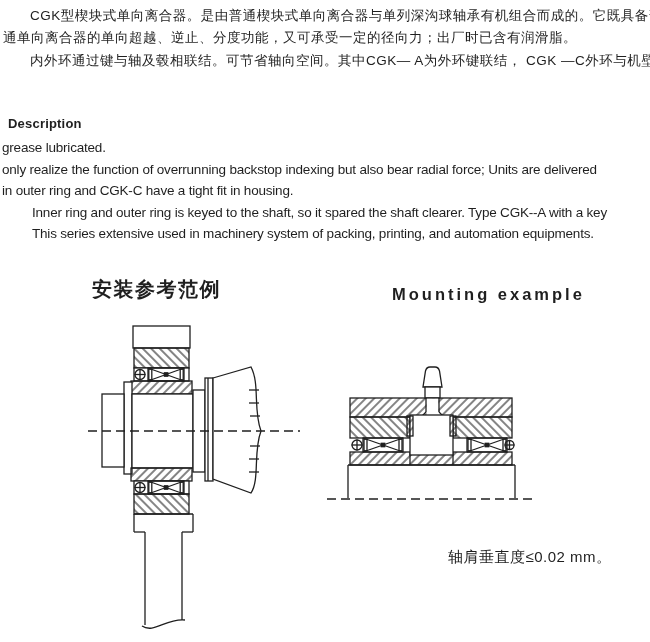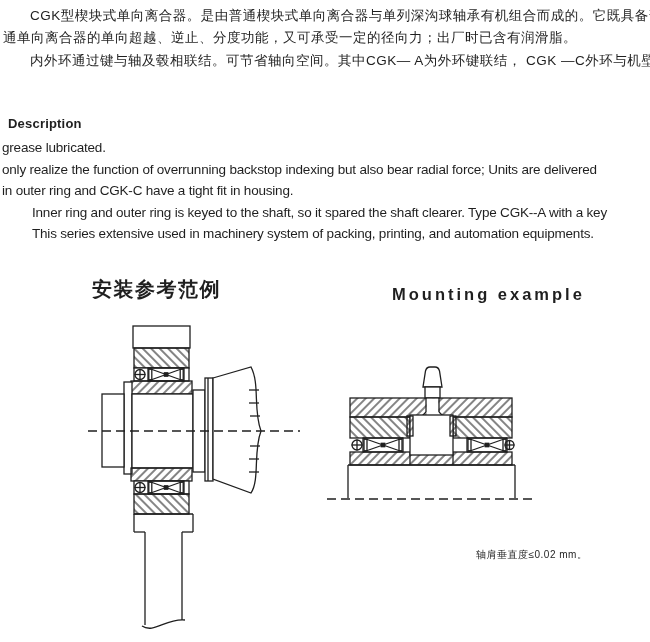--- a/index.html
+++ b/index.html
@@ -11,21 +11,21 @@
   .ind-cn{padding-left:27px;}
   .desc-h{position:absolute;top:116px;left:8px;font-size:13px;font-weight:700;letter-spacing:0.2px;}
   .en{position:absolute;top:137px;left:2px;width:648px;font-size:13.5px;letter-spacing:-0.2px;line-height:21.6px;}
   .en .ln{white-space:nowrap;}
   .ind-en{padding-left:30px;}
   .h-zh{position:absolute;top:276px;left:92px;font-size:20px;font-weight:700;letter-spacing:1.5px;font-family:Liberation Serif, serif;}
   .h-en{position:absolute;top:285px;left:392px;font-size:16.5px;font-weight:700;letter-spacing:3px;}
   .d-left{position:absolute;left:78px;top:322px;}
   .d-right{position:absolute;left:325px;top:350px;}
   .req-h{position:absolute;top:518px;left:435px;font-size:16px;font-weight:700;letter-spacing:1px;}
-  .req-t{position:absolute;top:548px;left:476px;font-size:10px;letter-spacing:0.5px;text-align:right;}
+  .req-t{position:absolute;top:548px;left:448px;font-size:15px;letter-spacing:0.5px;text-align:right;}
 </style>
 </head>
 <body>
 
 <div class="page">
 
   <div class="cn">
     <div class="ln ind-cn">CGK型楔块式单向离合器。是由普通楔块式单向离合器与单列深沟球轴承有机组合而成的。它既具备普</div>
     <div class="ln">通单向离合器的单向超越、逆止、分度功能，又可承受一定的径向力；出厂时已含有润滑脂。</div>
     <div class="ln ind-cn">内外环通过键与轴及毂相联结。可节省轴向空间。其中CGK— A为外环键联结， CGK —C外环与机壁过盈</div>

